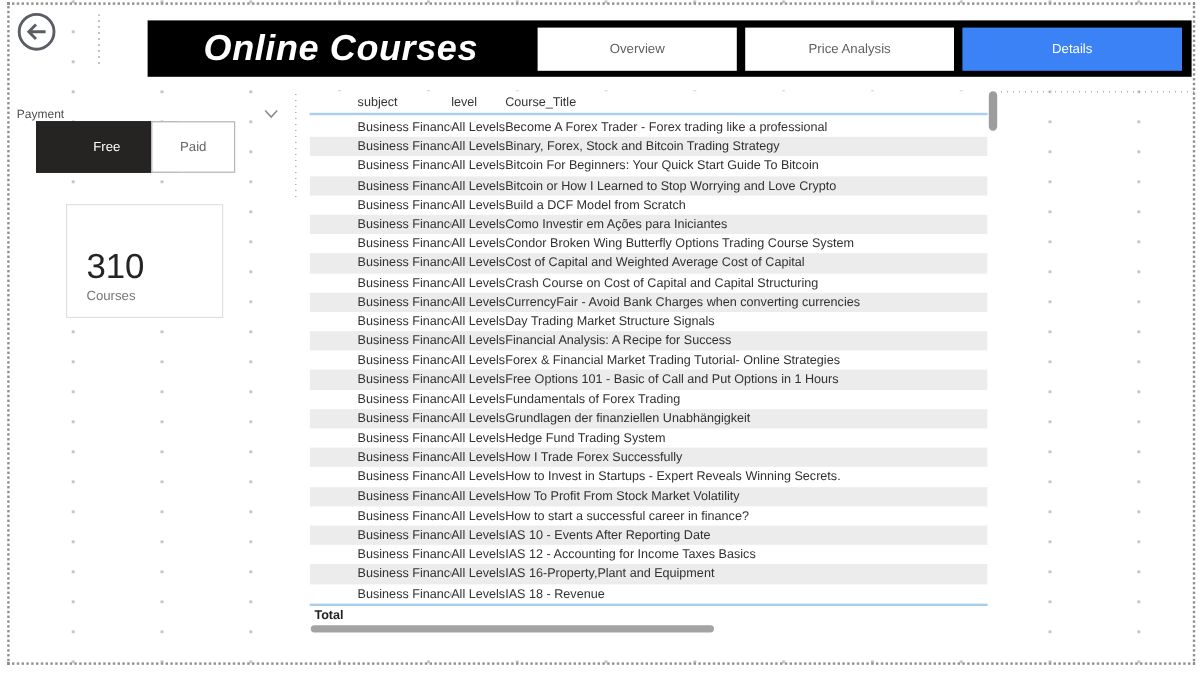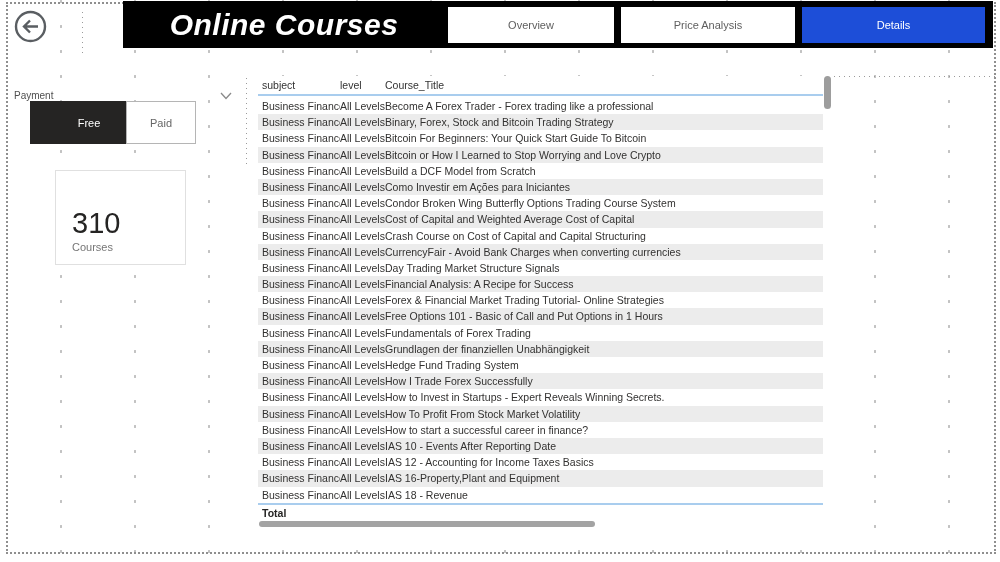--- a/index.html
+++ b/index.html
@@ -19,31 +19,31 @@
   .guide-v { position:absolute; width:1px;
     background:repeating-linear-gradient(to bottom,#9a9a9a 0,#9a9a9a 1px,transparent 1px,transparent 5px); }
   .guide-h { position:absolute; height:1px;
     background:repeating-linear-gradient(to right,#9a9a9a 0,#9a9a9a 1px,transparent 1px,transparent 5px); }
 
   
   .back-btn { position:absolute; left:14px; top:10px; width:33px; height:33px;
     background:transparent; border:none; cursor:pointer; }
 
   
-  .header-bar { position:absolute; left:123px; top:1px; width:870px; height:47px;
+  .header-bar { position:absolute; left:123px; top:17px; width:870px; height:47px;
     background:#000; display:flex; align-items:center; }
   .title-wrap { width:322px; text-align:center; }
   .page-title { color:#fff; font-size:30px; font-weight:900; font-style:italic; letter-spacing:.5px; white-space:nowrap; }
   .tabs { margin-left:auto; margin-right:8px; display:flex; gap:7px; align-items:center; }
   .tab { height:36px; border:none; background:#fff; color:#5f5f5f; font-size:11px;
     font-family:"Liberation Sans", sans-serif; cursor:pointer; }
   .tab.t0 { width:166px; }
   .tab.t1 { width:174px; }
   .tab.t2 { width:183px; }
-  .tab.active { background:#1d4ed8; color:#fff; }
+  .tab.active { background:#3b82f6; color:#fff; }
 
   
   .slicer-label { position:absolute; left:14px; top:90px; font-size:10px; color:#4f4f4f; }
   .slicer-chevron { position:absolute; left:219px; top:87px; width:14px; height:10px; cursor:pointer; }
   .slicer-opt { position:absolute; top:101px; height:43px; font-size:11px;
     font-family:"Liberation Sans", sans-serif; cursor:pointer; }
   .slicer-opt.o0 { left:30px; width:118px; background:#fff; border:1px solid #b5b5b5; color:#666; }
   .slicer-opt.o1 { left:126px; width:70px; background:#fff; border:1px solid #b5b5b5; color:#666; }
   .slicer-opt.selected { background:#252423; border:1px solid #252423; color:#fff; }
 
@@ -55,21 +55,21 @@
 
   
   .table-visual { position:absolute; left:258px; top:76px; width:574px; height:454px; background:#fff; }
   .t-header { position:absolute; left:0; top:0; right:9px; height:20px;
     border-bottom:2px solid #a9cdee; display:flex; padding-left:4px;
     font-size:10.5px; color:#333; line-height:19px; cursor:pointer; }
   .t-body { position:absolute; left:0; top:22px; right:9px; height:405px; overflow:hidden; }
   .t-row { height:16.2px; line-height:16.2px; display:flex; padding-left:4px;
     font-size:10.5px; color:#323130; white-space:nowrap; cursor:pointer; }
   .t-row.alt { background:#ececec; }
-  .c0 { flex:0 0 78px; overflow:hidden; }
+  .c0 { flex:0 0 78px; overflow:hidden;margin-left:36px; }
   .c1 { flex:0 0 45px; overflow:hidden; }
   .c2 { flex:1; overflow:hidden; }
   .t-total { position:absolute; left:0; top:427px; right:9px; height:17px;
     border-top:2px solid #a9cdee; font-size:10.5px; font-weight:bold; color:#252423;
     line-height:16px; padding-left:4px; }
   .vscroll { position:absolute; left:566px; top:0; width:7px; height:33px;
     background:#9d9d9d; border-radius:4px; cursor:pointer; }
   .hscroll { position:absolute; left:1px; top:445px; width:336px; height:6px;
     background:#a3a3a3; border-radius:3px; cursor:pointer; }
 </style>

